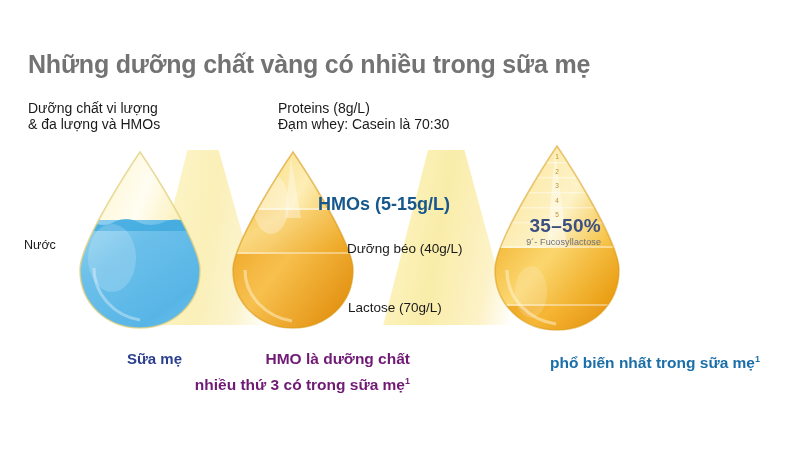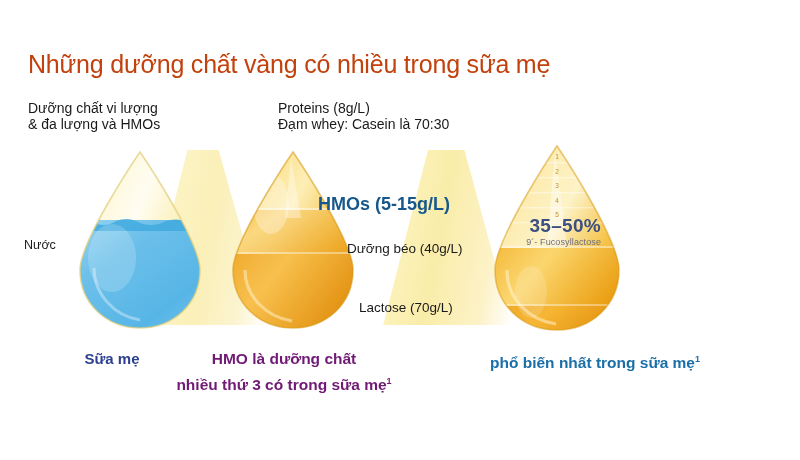--- a/index.html
+++ b/index.html
@@ -18,22 +18,22 @@
     background: #ffffff;
     overflow: hidden;
   }
 
   
   .title {
     position: absolute;
     left: 28px;
     top: 50px;
     font-size: 25px;
-    font-weight: normal;
-    color: #c2410c;
+    font-weight: bold;
+    color: #737373;
     letter-spacing: -0.2px;
     white-space: nowrap;
   }
   .note {
     position: absolute;
     font-size: 14px;
     color: #1a1a1a;
     line-height: 16px;
     white-space: nowrap;
   }
@@ -93,21 +93,21 @@
     font-size: 18px;
     font-weight: bold;
     color: #16578c;
   }
   .lbl-fat {
     left: 347px; top: 229px;
     font-size: 13.5px;
     color: #1a1a1a;
   }
   .lbl-lactose {
-    left: 359px; top: 288px;
+    left: 348px; top: 288px;
     font-size: 13.5px;
     color: #1a1a1a;
   }
 
   
   .hmo-list {
     position: absolute;
     z-index: 6;
     left: 566px;
     top: 140px;
@@ -158,21 +158,21 @@
     text-align: center;
     font-size: 6.5px;
     color: #b99330;
   }
   .ticks div { line-height: 14.5px; }
 
   
   .cap {
     position: absolute;
     z-index: 6;
-    text-align: center;
+    text-align: right;
     font-weight: bold;
     line-height: 22px;
     white-space: nowrap;
   }
   .cap-1 {
     left: 42px; top: 348px;
     width: 140px;
     font-size: 15px;
     color: #2c3f8f;
   }

